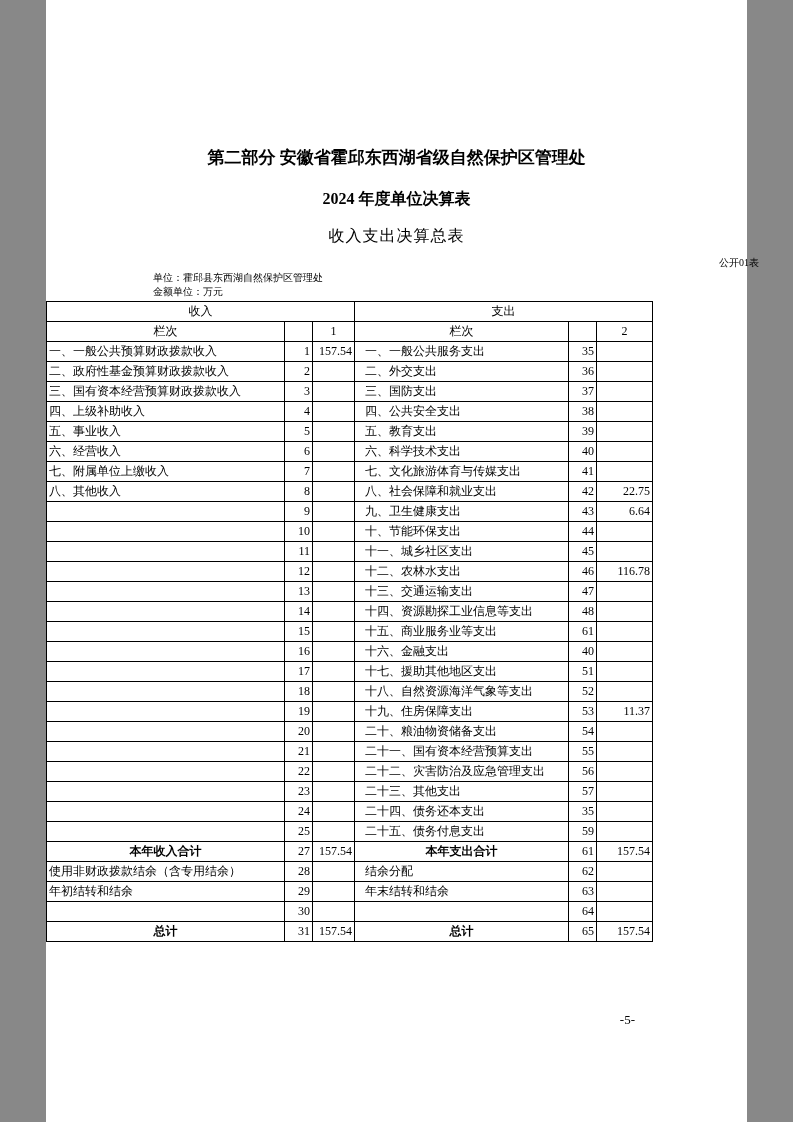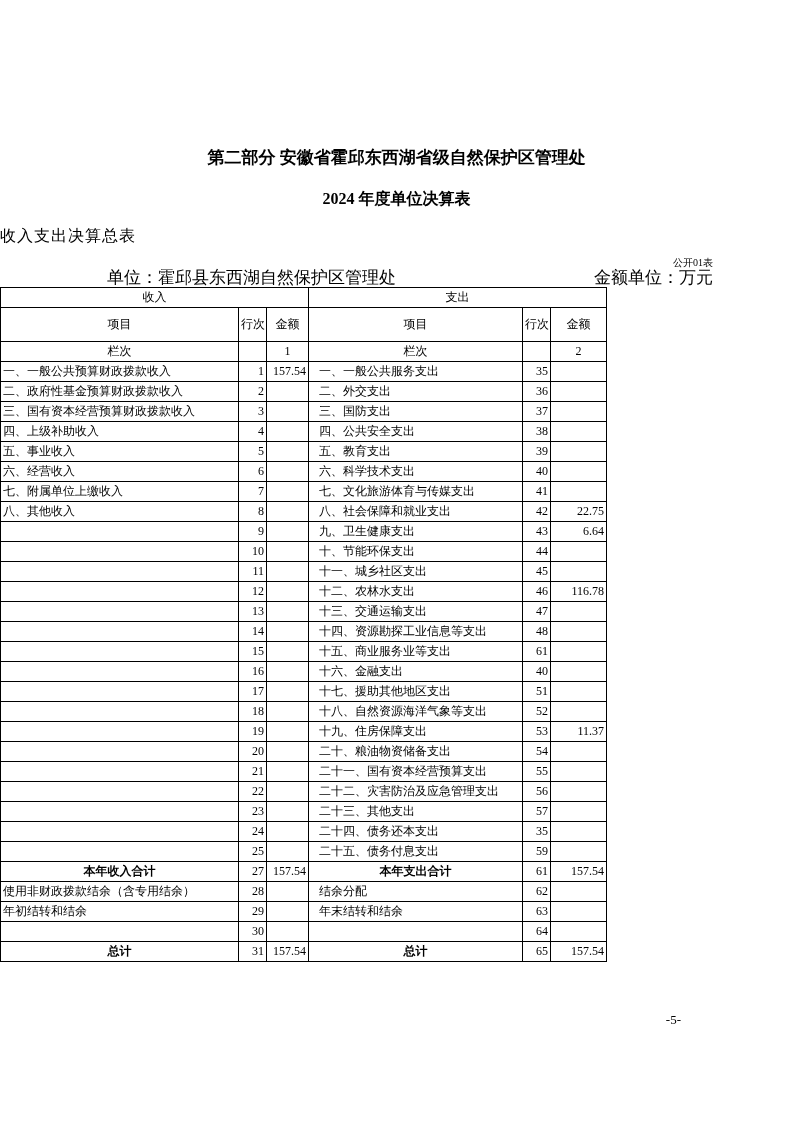--- a/index.html
+++ b/index.html
@@ -1,34 +1,34 @@
 <!DOCTYPE html>
 <html><head>
 <meta charset="utf-8">
 <style>
   * { box-sizing: border-box; }
   html, body { margin: 0; padding: 0; }
   body { background: #888; }
   .sheet {
     position: relative;
-    width: 793px;
+    width: 701px;
     height: 1122px;
     margin: 0 auto;
     background: #ffffff;
     font-family: "Liberation Serif", "DejaVu Serif", serif;
     color: #000;
   }
   .titles { padding-top: 146px; }
   .t1 { font-size: 17px; font-weight: bold; text-align: center; margin: 0 0 20px 0; }
   .t2 { font-size: 16px; font-weight: bold; text-align: center; margin: 0 0 16px 0; }
-  .t3 { font-size: 16px; font-weight: normal; text-align: left; margin: 0; letter-spacing: 1px; }
+  .t3 { font-size: 16px; font-weight: normal; text-align: center; margin: 0; letter-spacing: 1px; }
 
   .meta { width: 606px; margin: 10px 0 0 107px; }
   .doc-label { text-align: right; font-size: 10px; line-height: 12px; }
-  .unit-row { display: flex; justify-content: space-between; font-size: 17px; line-height: 14px; margin-top: 2px; margin-bottom: 2px; }
+  .unit-row { display: flex; justify-content: space-between; font-size: 10px; line-height: 14px; margin-top: 2px; margin-bottom: 2px; flex-direction: column; }
 
   table.fin {
     border-collapse: collapse;
     table-layout: fixed;
     width: 606px;
   }
   table.fin th, table.fin td {
     border: 1px solid #000;
     font-size: 12px;
     font-weight: normal;
@@ -77,28 +77,20 @@
       <col style="width:42px">
       <col style="width:214px">
       <col style="width:28px">
       <col style="width:56px">
     </colgroup>
     <thead>
       <tr class="section-row">
         <th colspan="3">收入</th>
         <th colspan="3">支出</th>
       </tr>
-      <tr class="hdr-row">
-        <th>项目</th>
-        <th class="wrap">行次</th>
-        <th>金额</th>
-        <th>项目</th>
-        <th class="wrap">行次</th>
-        <th>金额</th>
-      </tr>
       <tr class="colidx-row">
         <td>栏次</td>
         <td></td>
         <td>1</td>
         <td>栏次</td>
         <td></td>
         <td>2</td>
       </tr>
     </thead>
     <tbody id="rows">

